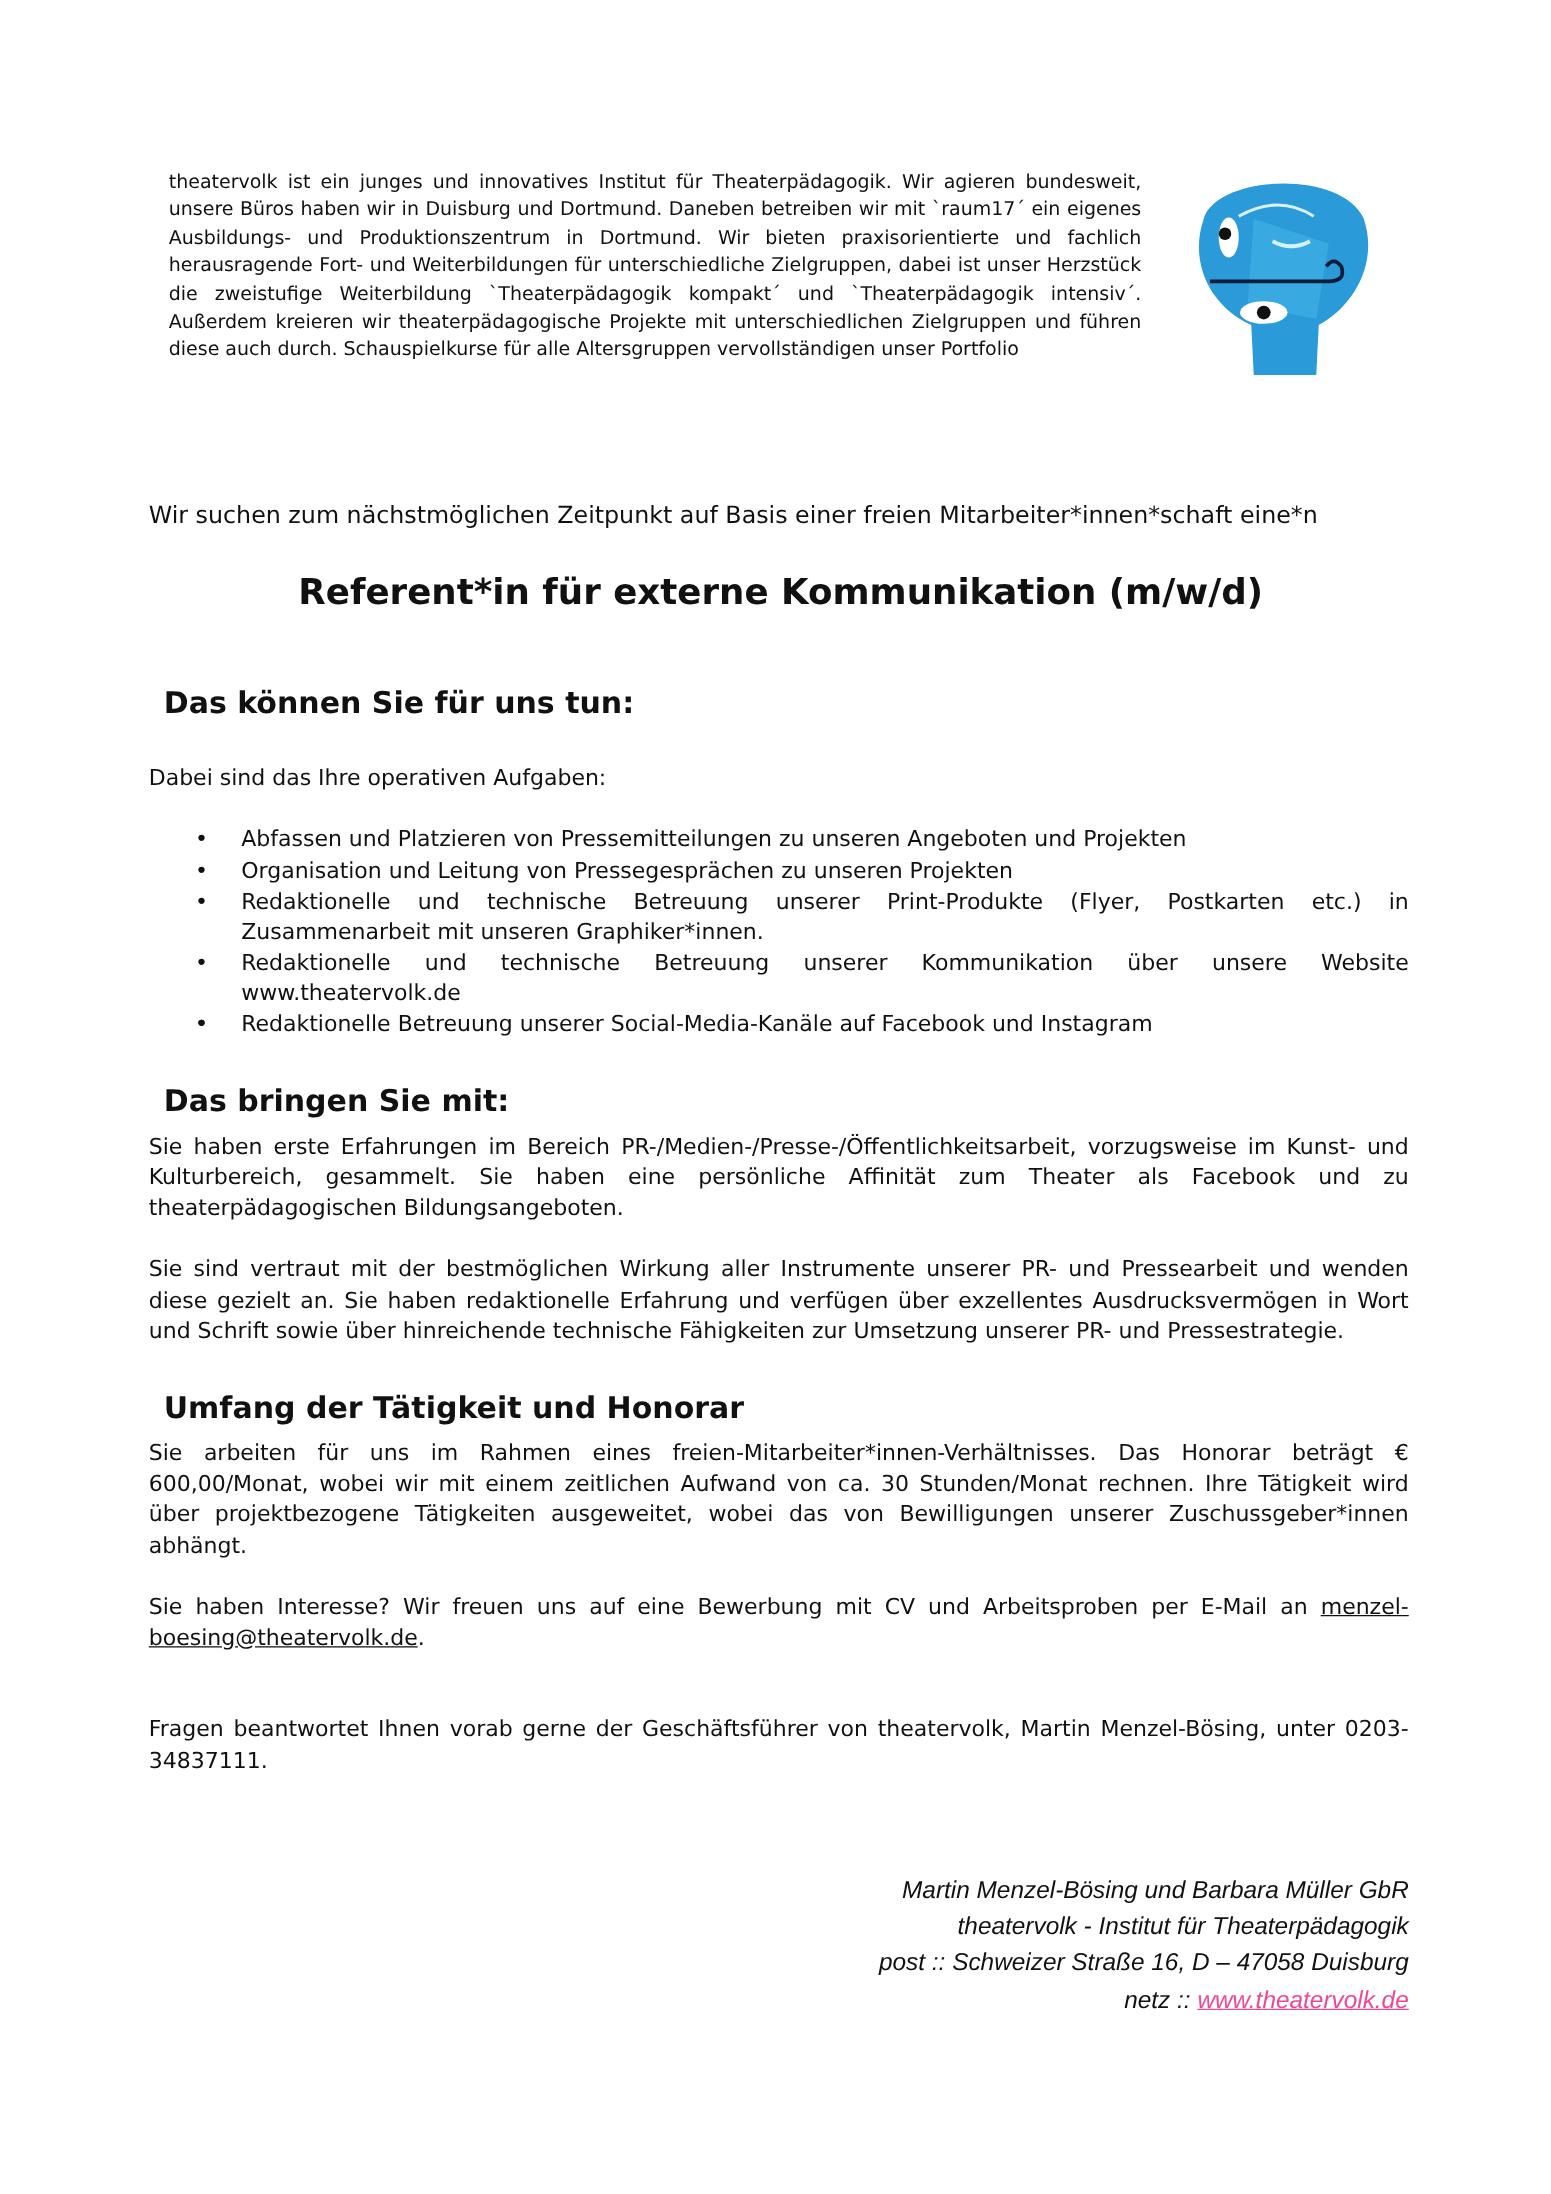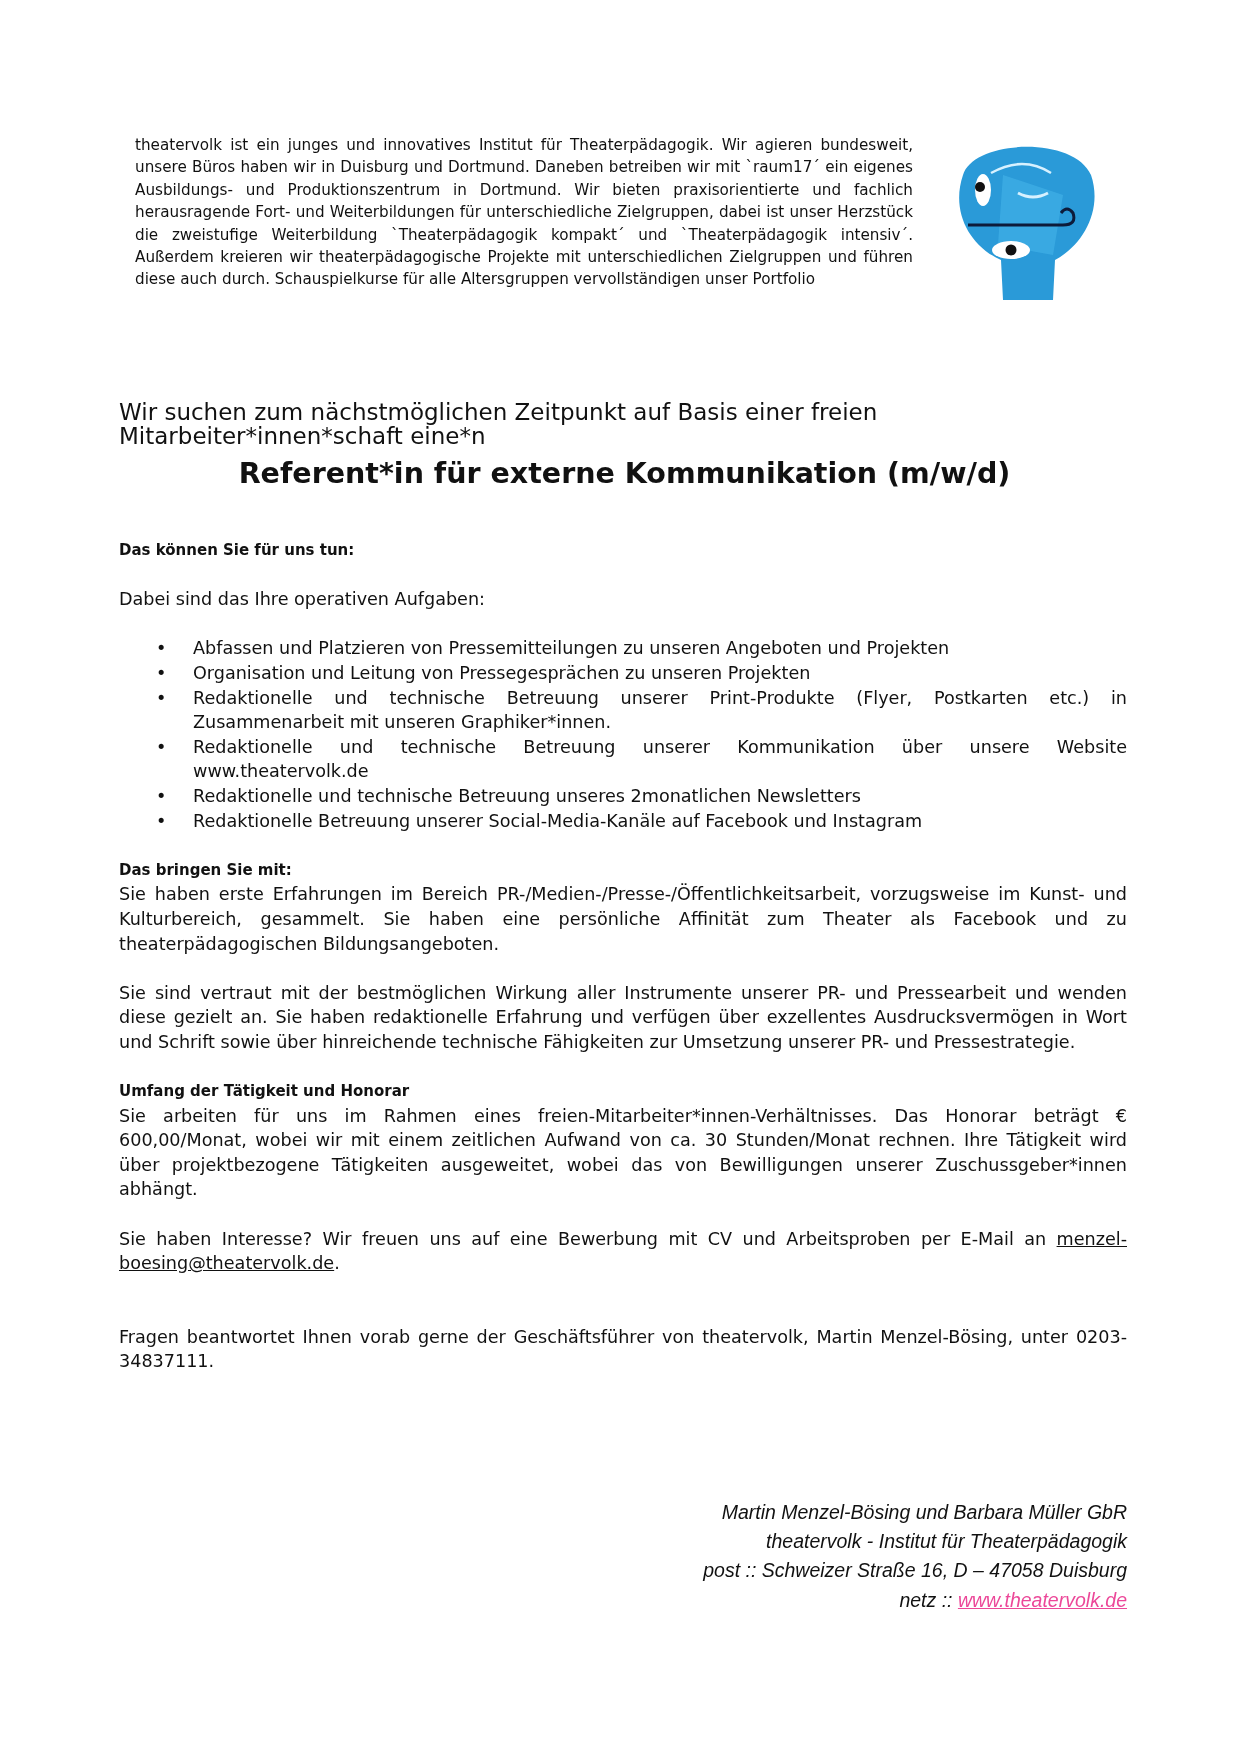--- a/index.html
+++ b/index.html
@@ -6,32 +6,32 @@
   body { width: 1241px; height: 1755px; position: relative; overflow: hidden; color: #111; }
   .page { position: absolute; left: 0; top: 0; width: 1241px; height: 1755px; }
   .intro {
     position: absolute; left: 119px; top: 118px; width: 778px;
     font-family: "DejaVu Sans", sans-serif; font-size: 15.2px; line-height: 22.4px;
     text-align: justify; margin: 16px;
   }
   .logo { position: absolute; left: 943px; top: 135px; width: 160px; height: 175px; }
   .lead {
     position: absolute; left: 119px; top: 400px; width: 1010px;
-    font-family: "DejaVu Sans", sans-serif; font-size: 23px; line-height: 24px; margin: 0;
+    font-family: "DejaVu Sans", sans-serif; font-size: 19px; line-height: 24px; margin: 0;
   }
   .title {
     position: absolute; left: 0; top: 450px; width: 1241px; text-align: center;
     font-family: "DejaVu Sans", sans-serif; font-weight: bold; font-size: 28.5px; line-height: 40px; margin: 4px;
   }
   .body {
     position: absolute; left: 119px; top: 538px; width: 1008px;
     font-family: "DejaVu Sans", sans-serif; font-size: 17.6px; line-height: 24.6px;
   }
   .body p { margin: 0; text-align: justify; }
-  .body h2 { margin: 0; font-size: 15px; line-height: 24.6px; font-weight: bold; }
+  .body h2 { margin: 12px; font-size: 24px; line-height: 24.6px; font-weight: bold; }
   .gap { height: 24.6px; }
   .gap2 { height: 49px; }
   ul.tasks { list-style: none; margin: 0; padding: 0; }
   ul.tasks li { position: relative; padding-left: 74px; text-align: justify; }
   ul.tasks li .bullet { position: absolute; left: 37px; top: 0; }
   a.mail { color: #111; text-decoration: underline; }
   .footer {
     position: absolute; right: 114px; top: 1498px; text-align: right;
     font-family: "Liberation Sans", sans-serif; font-style: italic; font-size: 19.5px; line-height: 29.2px;
   }
@@ -65,21 +65,21 @@
   <div class="body">
     <h2>Das können Sie für uns tun:</h2>
     <div class="gap"></div>
     <p>Dabei sind das Ihre operativen Aufgaben:</p>
     <div class="gap"></div>
     <ul class="tasks">
       <li><span class="bullet">•</span><span>Abfassen und Platzieren von Pressemitteilungen zu unseren Angeboten und Projekten</span></li>
       <li><span class="bullet">•</span><span>Organisation und Leitung von Pressegesprächen zu unseren Projekten</span></li>
       <li><span class="bullet">•</span><span>Redaktionelle und technische Betreuung unserer Print-Produkte (Flyer, Postkarten etc.) in Zusammenarbeit mit unseren Graphiker*innen.</span></li>
       <li><span class="bullet">•</span><span>Redaktionelle und technische Betreuung unserer Kommunikation über unsere Website www.theatervolk.de</span></li>
-      <li><span class="bullet">•</span><span>Redaktionelle und technische Betreuung unseres 2monatlichen Newsletters</span></li>
+      <li><span class="bullet">•</span></li>
       <li><span class="bullet">•</span><span>Redaktionelle Betreuung unserer Social-Media-Kanäle auf Facebook und Instagram</span></li>
     </ul>
     <div class="gap"></div>
     <h2>Das bringen Sie mit:</h2>
     <p>Sie haben erste Erfahrungen im Bereich PR-/Medien-/Presse-/Öffentlichkeitsarbeit, vorzugsweise im Kunst- und Kulturbereich, gesammelt. Sie haben eine persönliche Affinität zum Theater als Facebook und zu theaterpädagogischen Bildungsangeboten.</p>
     <div class="gap"></div>
     <p>Sie sind vertraut mit der bestmöglichen Wirkung aller Instrumente unserer PR- und Pressearbeit und wenden diese gezielt an. Sie haben redaktionelle Erfahrung und verfügen über exzellentes Ausdrucksvermögen in Wort und Schrift sowie über hinreichende technische Fähigkeiten zur Umsetzung unserer PR- und Pressestrategie.</p>
     <div class="gap"></div>
     <h2>Umfang der Tätigkeit und Honorar</h2>
     <p>Sie arbeiten für uns im Rahmen eines freien-Mitarbeiter*innen-Verhältnisses. Das Honorar beträgt € 600,00/Monat, wobei wir mit einem zeitlichen Aufwand von ca. 30 Stunden/Monat rechnen. Ihre Tätigkeit wird über projektbezogene Tätigkeiten ausgeweitet, wobei das von Bewilligungen unserer Zuschussgeber*innen abhängt.</p>

